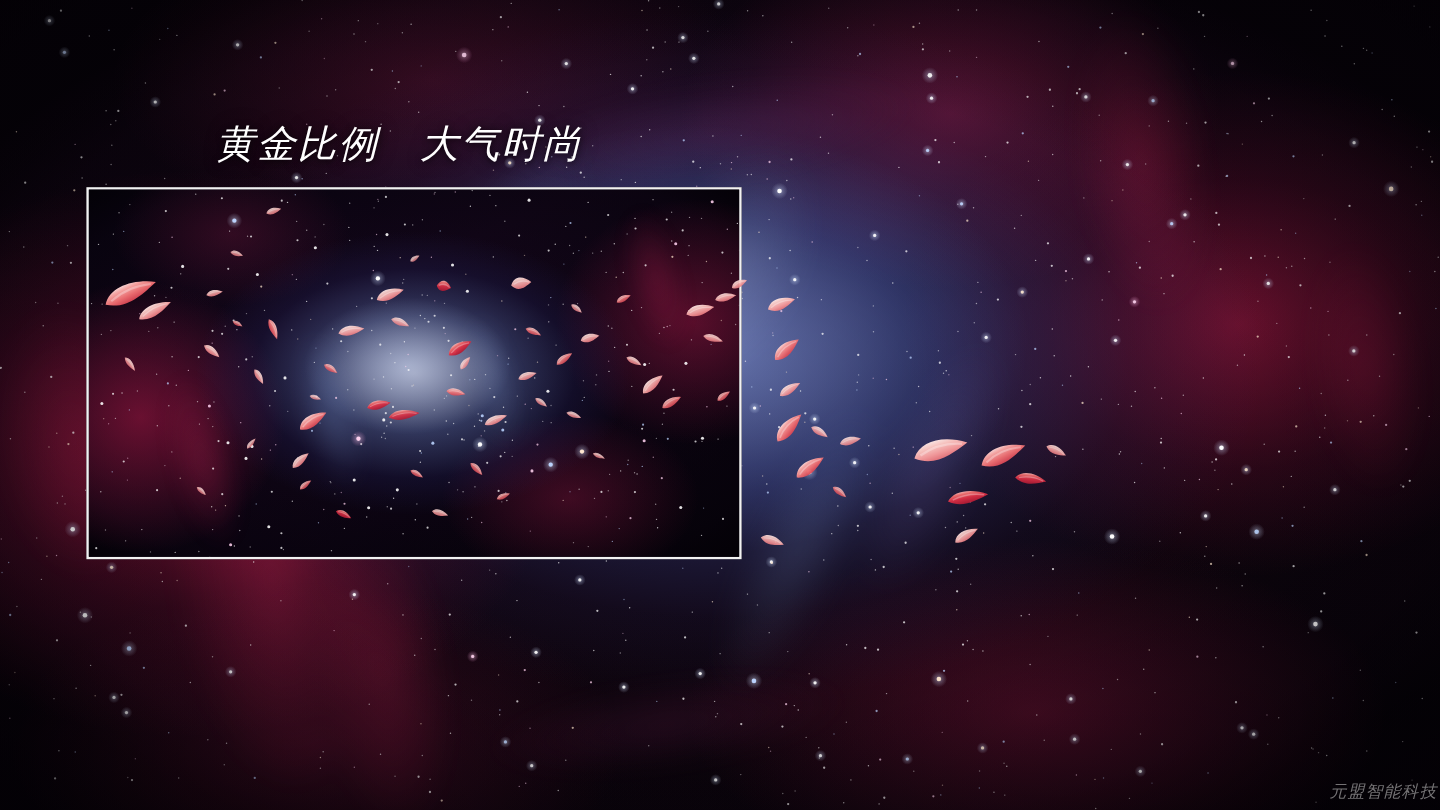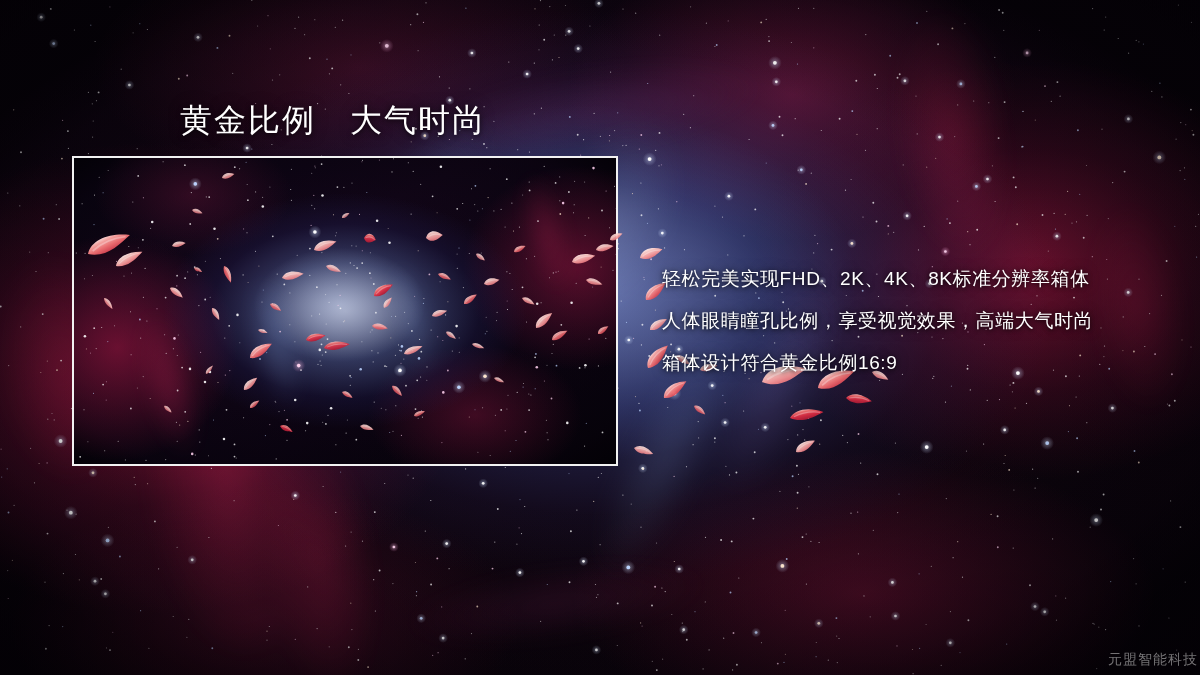--- a/index.html
+++ b/index.html
@@ -4,20 +4,21 @@
 <style>
   * { margin:0; padding:0; box-sizing:border-box; }
   html,body { width:1200px; height:675px; overflow:hidden; background:#000; }
 
   .slide{
     position:relative;
     width:1200px; height:675px;
     overflow:hidden;
     font-family:"Liberation Sans","DejaVu Sans",sans-serif;
     background:#701a75;
+    font-style:italic;
   }
 
   
   .bg-base{
     position:absolute; inset:0;
     background:
       radial-gradient(ellipse 46% 52% at 50% 44%, rgba(120,150,235,0.50) 0%, rgba(70,95,190,0.34) 32%, rgba(40,45,110,0.14) 62%, rgba(0,0,0,0) 82%),
       radial-gradient(ellipse 30% 34% at 48% 42%, rgba(190,205,255,0.42) 0%, rgba(120,150,230,0.18) 48%, rgba(0,0,0,0) 78%),
       radial-gradient(ellipse 34% 46% at 13% 56%, rgba(196,28,74,0.58) 0%, rgba(140,18,58,0.30) 42%, rgba(0,0,0,0) 76%),
       radial-gradient(ellipse 30% 40% at 86% 40%, rgba(176,26,70,0.56) 0%, rgba(120,16,52,0.28) 45%, rgba(0,0,0,0) 78%),
@@ -2486,21 +2487,16 @@
         </defs>
         <path d="M 0 0
            C 3.2399999999999998 -5.58 11.16 -5.22 18 -0.9
            C 12.6 1.44 6.12 4.68 0 0 Z" fill="url(#pgouterPetalLayer7412)" opacity="0.9" transform="translate(596,250) rotate(-10)"></path>
         <path d="M 2.16 -0.45 C 7.2 -2.5200000000000005 11.88 -2.34 16.2 -0.9" fill="none" stroke="rgba(255,255,255,0.38)" stroke-width="0.81" opacity="0.72" transform="translate(596,250) rotate(-10)"></path>
       </g>
   </svg>
 
   <div class="title">黄金比例　大气时尚</div>
 
-  <div class="body-text">
-    <div class="body-line">轻松完美实现FHD、2K、4K、8K标准分辨率箱体</div>
-    <div class="body-line">人体眼睛瞳孔比例，享受视觉效果，高端大气时尚</div>
-    <div class="body-line">箱体设计符合黄金比例16:9</div>
-  </div>
 
   <div class="watermark">元盟智能科技</div>
 
 </div>
 
 </body></html>

